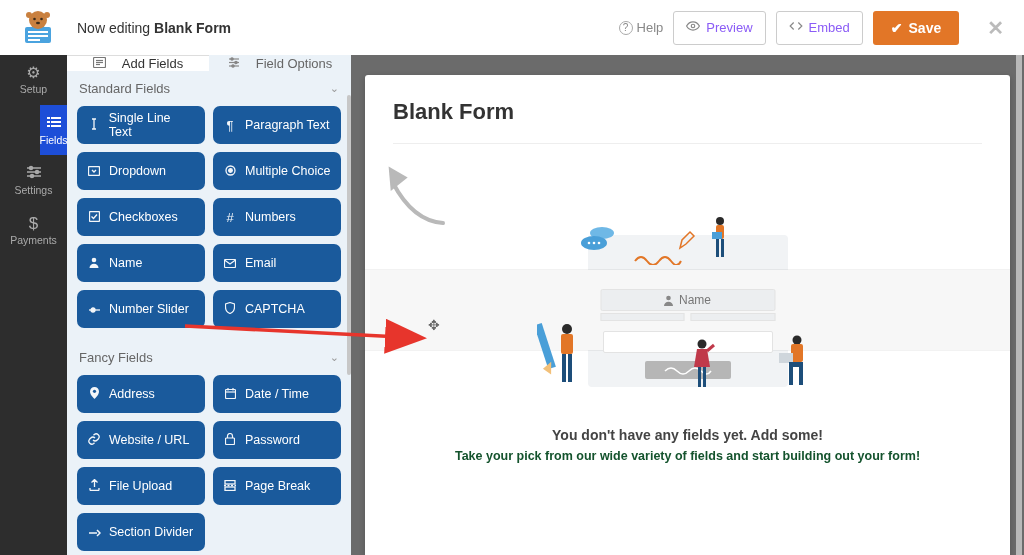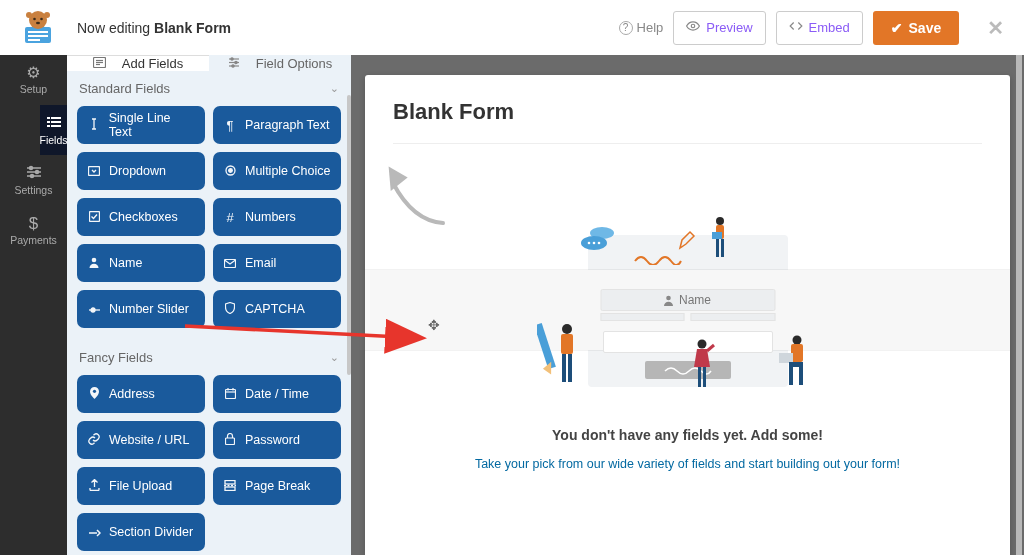--- a/index.html
+++ b/index.html
@@ -16,21 +16,21 @@
   .btn-outline { height: 17px; padding: 16px 12px; border: 1px solid #ccc; background: #fff; color: #8b5cf6; display:flex; align-items:center; gap:6px; border-radius: 3px; font-size: 13px; cursor:pointer; }
   .btn-save { height: 34px; padding: 0 18px; background: #e27627; color: #fff; border: none; border-radius: 3px; font-size: 14px; font-weight: 600; display:flex; align-items:center; gap:6px; cursor:pointer; }
   .close-x { margin-left: 18px; color: #bbb; font-size: 20px; font-weight: 700; cursor:pointer; }
 
   
   .main { display:flex; height: calc(555px - 55px); }
 
   
   .rail { width: 67px; background: #2d2d2d; color: #aaa; display:flex; flex-direction:column; }
   .rail-item { height: 50px; display:flex; flex-direction:column; align-items:center; justify-content:center; font-size: 10.5px; cursor:pointer; gap:2px; }
-  .rail-item.active { background: #0f172a; color:#fff;margin-left:40px; }
+  .rail-item.active { background: #1d4ed8; color:#fff;margin-left:40px; }
   .rail-icon { font-size:16px; line-height:1; }
 
   
   .fieldpanel { width: 284px; background: #ebf2f8; display:flex; flex-direction:column; position:relative; }
   .tabs { display:flex; height:40px; background: #ebf2f8; }
   .tab { flex:1; display:flex; align-items:center; justify-content:center; gap:16px; font-size:13px; color:#666; cursor:pointer; }
   .tab.active { background:#fff; color:#333; border-top: 1px solid #ddd; }
   .section-head { padding: 10px 12px; font-size: 13px; color: #666; display:flex; align-items:center; justify-content:space-between; }
   .chev { color:#999; font-size:11px; }
   .field-grid { display:grid; grid-template-columns: 1fr 1fr; gap:8px; padding: 0 10px 12px 10px; }
@@ -52,21 +52,21 @@
   
   .illus { position:absolute; }
   .panel-bg { left:50%; transform:translateX(-50%); top:160px; width:200px; height:152px; background:#f1f3f5; border-radius:4px; }
   .panel-field { position:absolute; left:50%; transform:translateX(-50%); width:170px; height:22px; background:#fff; border:1px solid #e3e3e3; border-radius:2px; }
   .panel-btn { position:absolute; left:50%; transform:translateX(-50%); top:286px; width:86px; height:18px; background:#b6b6b6; border-radius:2px; }
   .squiggle { stroke:#e27627; stroke-width:2; fill:none; }
   .pencil { left:50%; top:155px; transform:translateX(-10px); }
 
   .cta-text { position:absolute; left:0; right:0; top:352px; text-align:center; }
   .cta-text h3 { font-size:14px; font-weight:700; color:#444; }
-  .cta-text p { font-size:12.5px; color:#0369a1; margin-top:14px; }
+  .cta-text p { font-size:12.5px; color:#14532d; margin-top:6px;font-weight:bold; }
 
   
   .overlay { position:absolute; inset:0; pointer-events:none; }
 
   .preview-scroll { position:absolute; right:2px; top:0; width:6px; height:100%; background:#b9b9b9; }
 
 </style>
 </head>
 <body>
 

